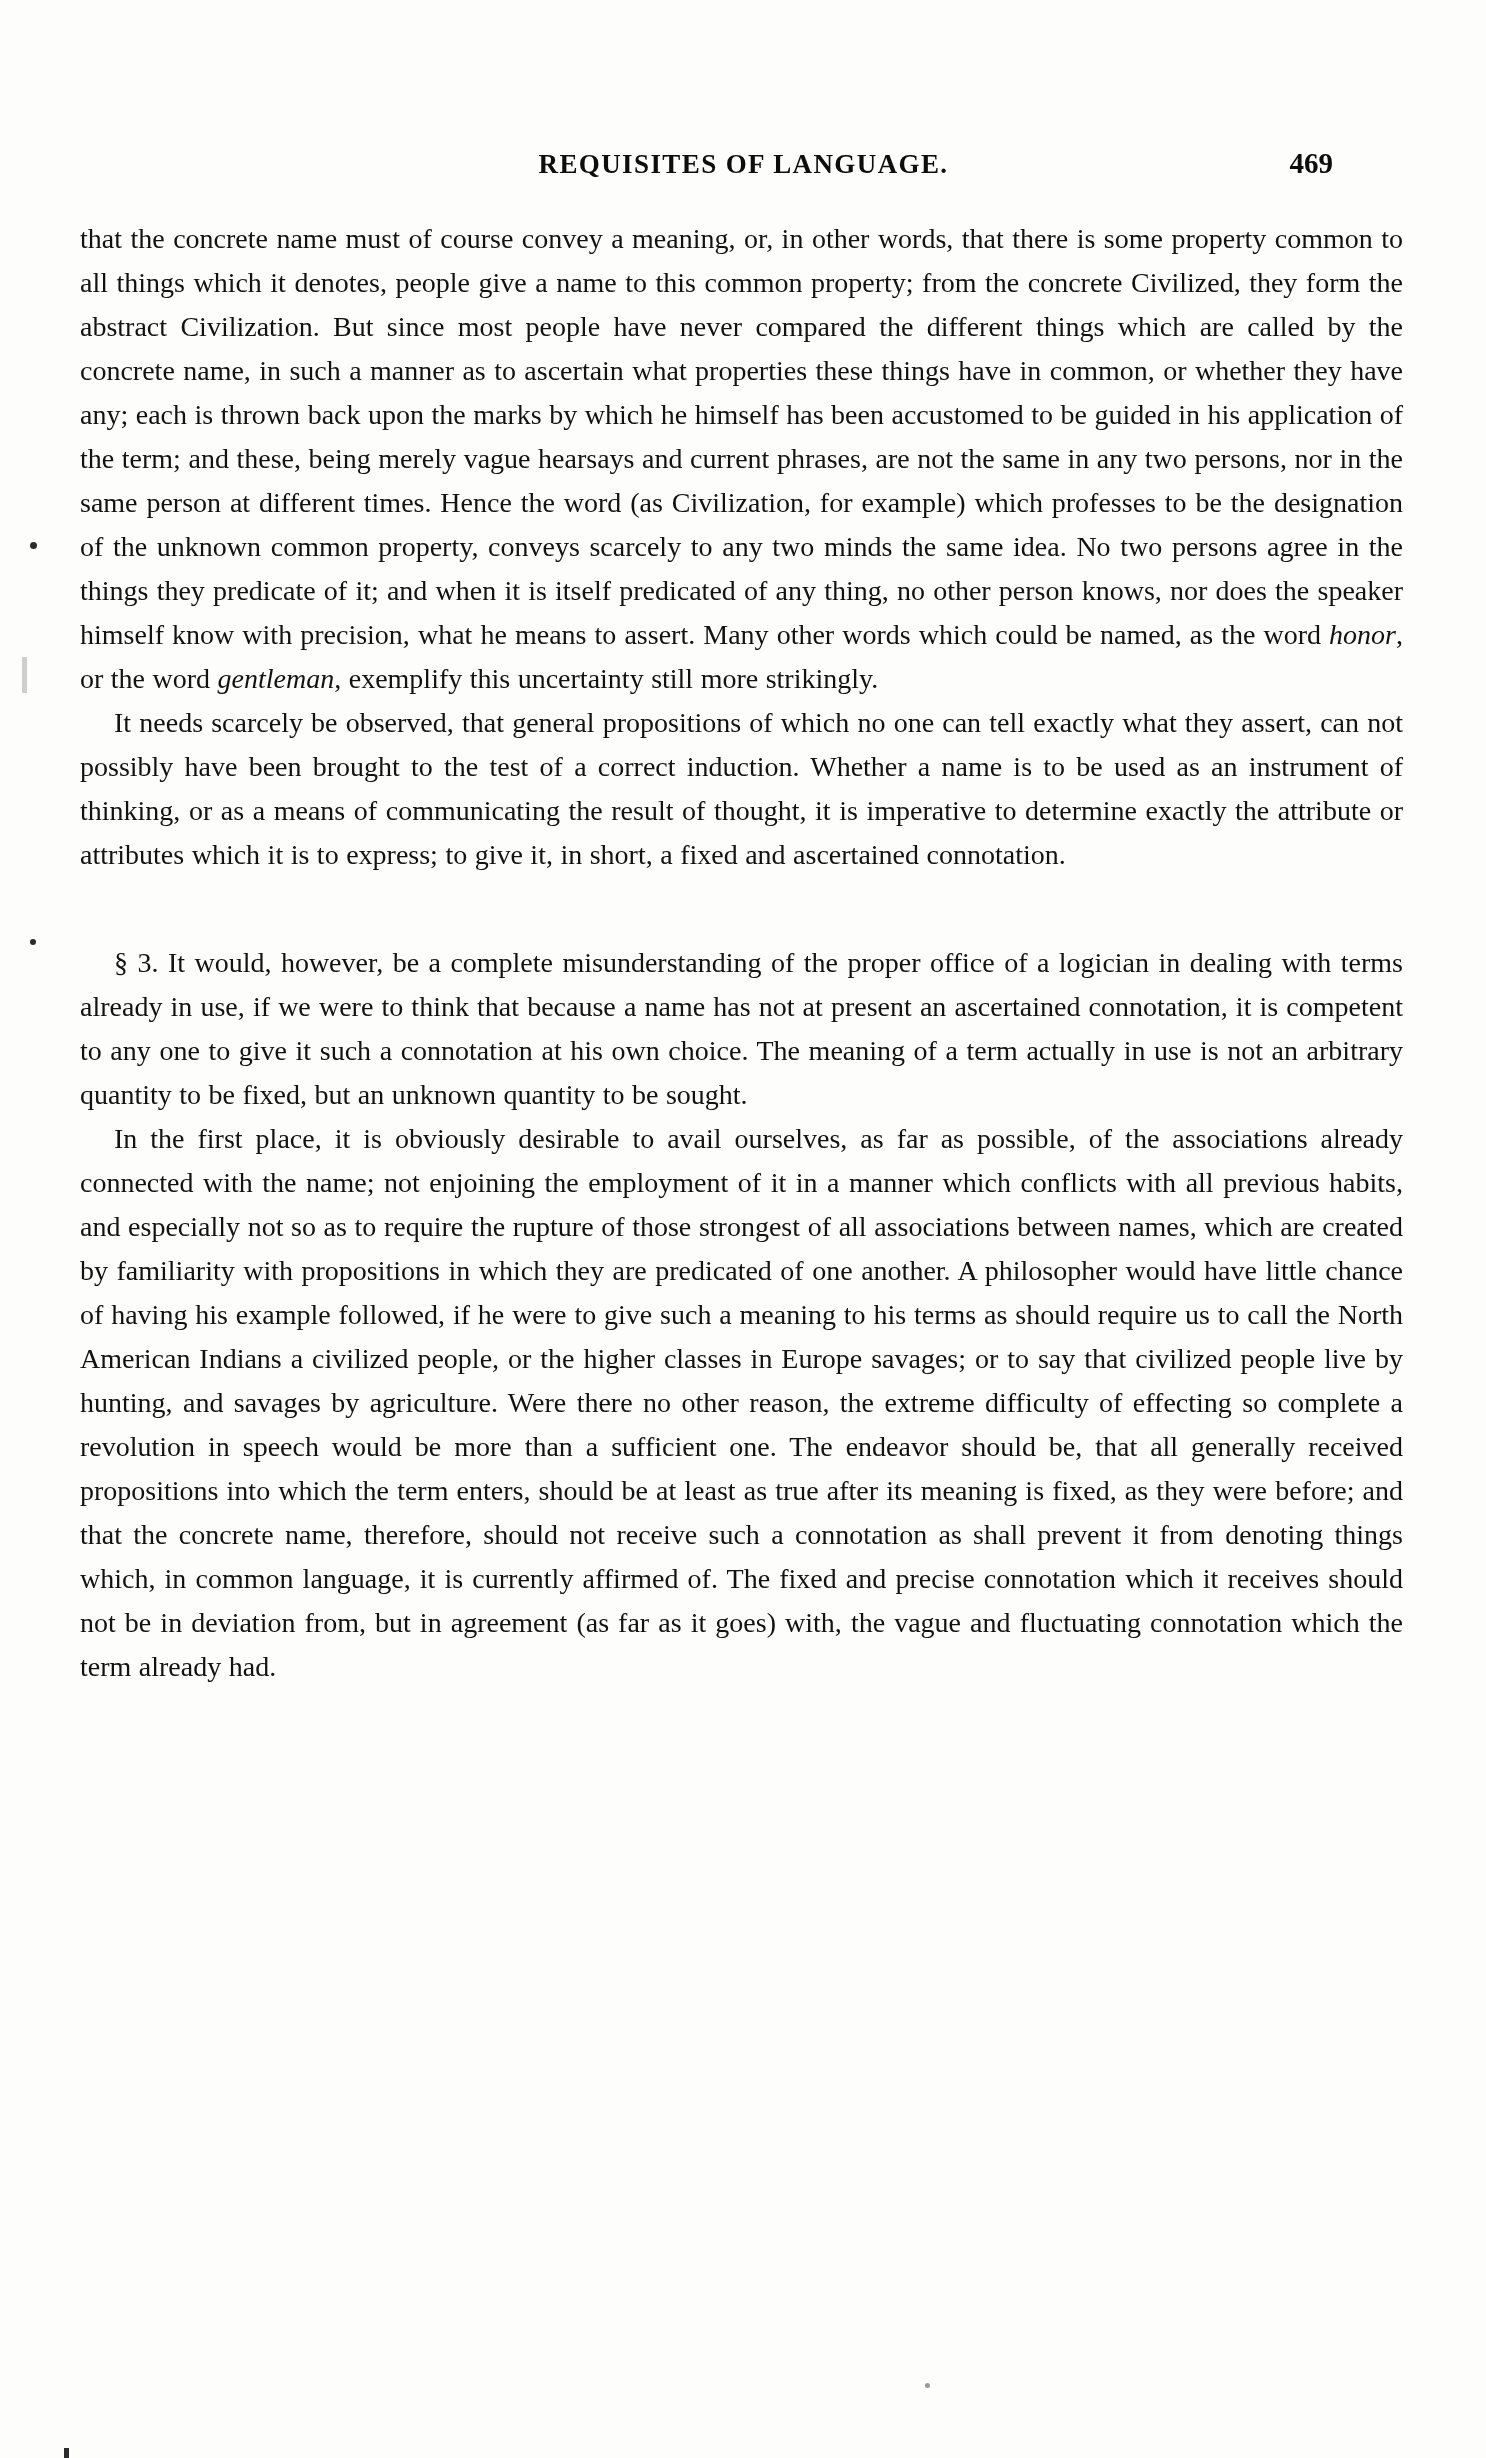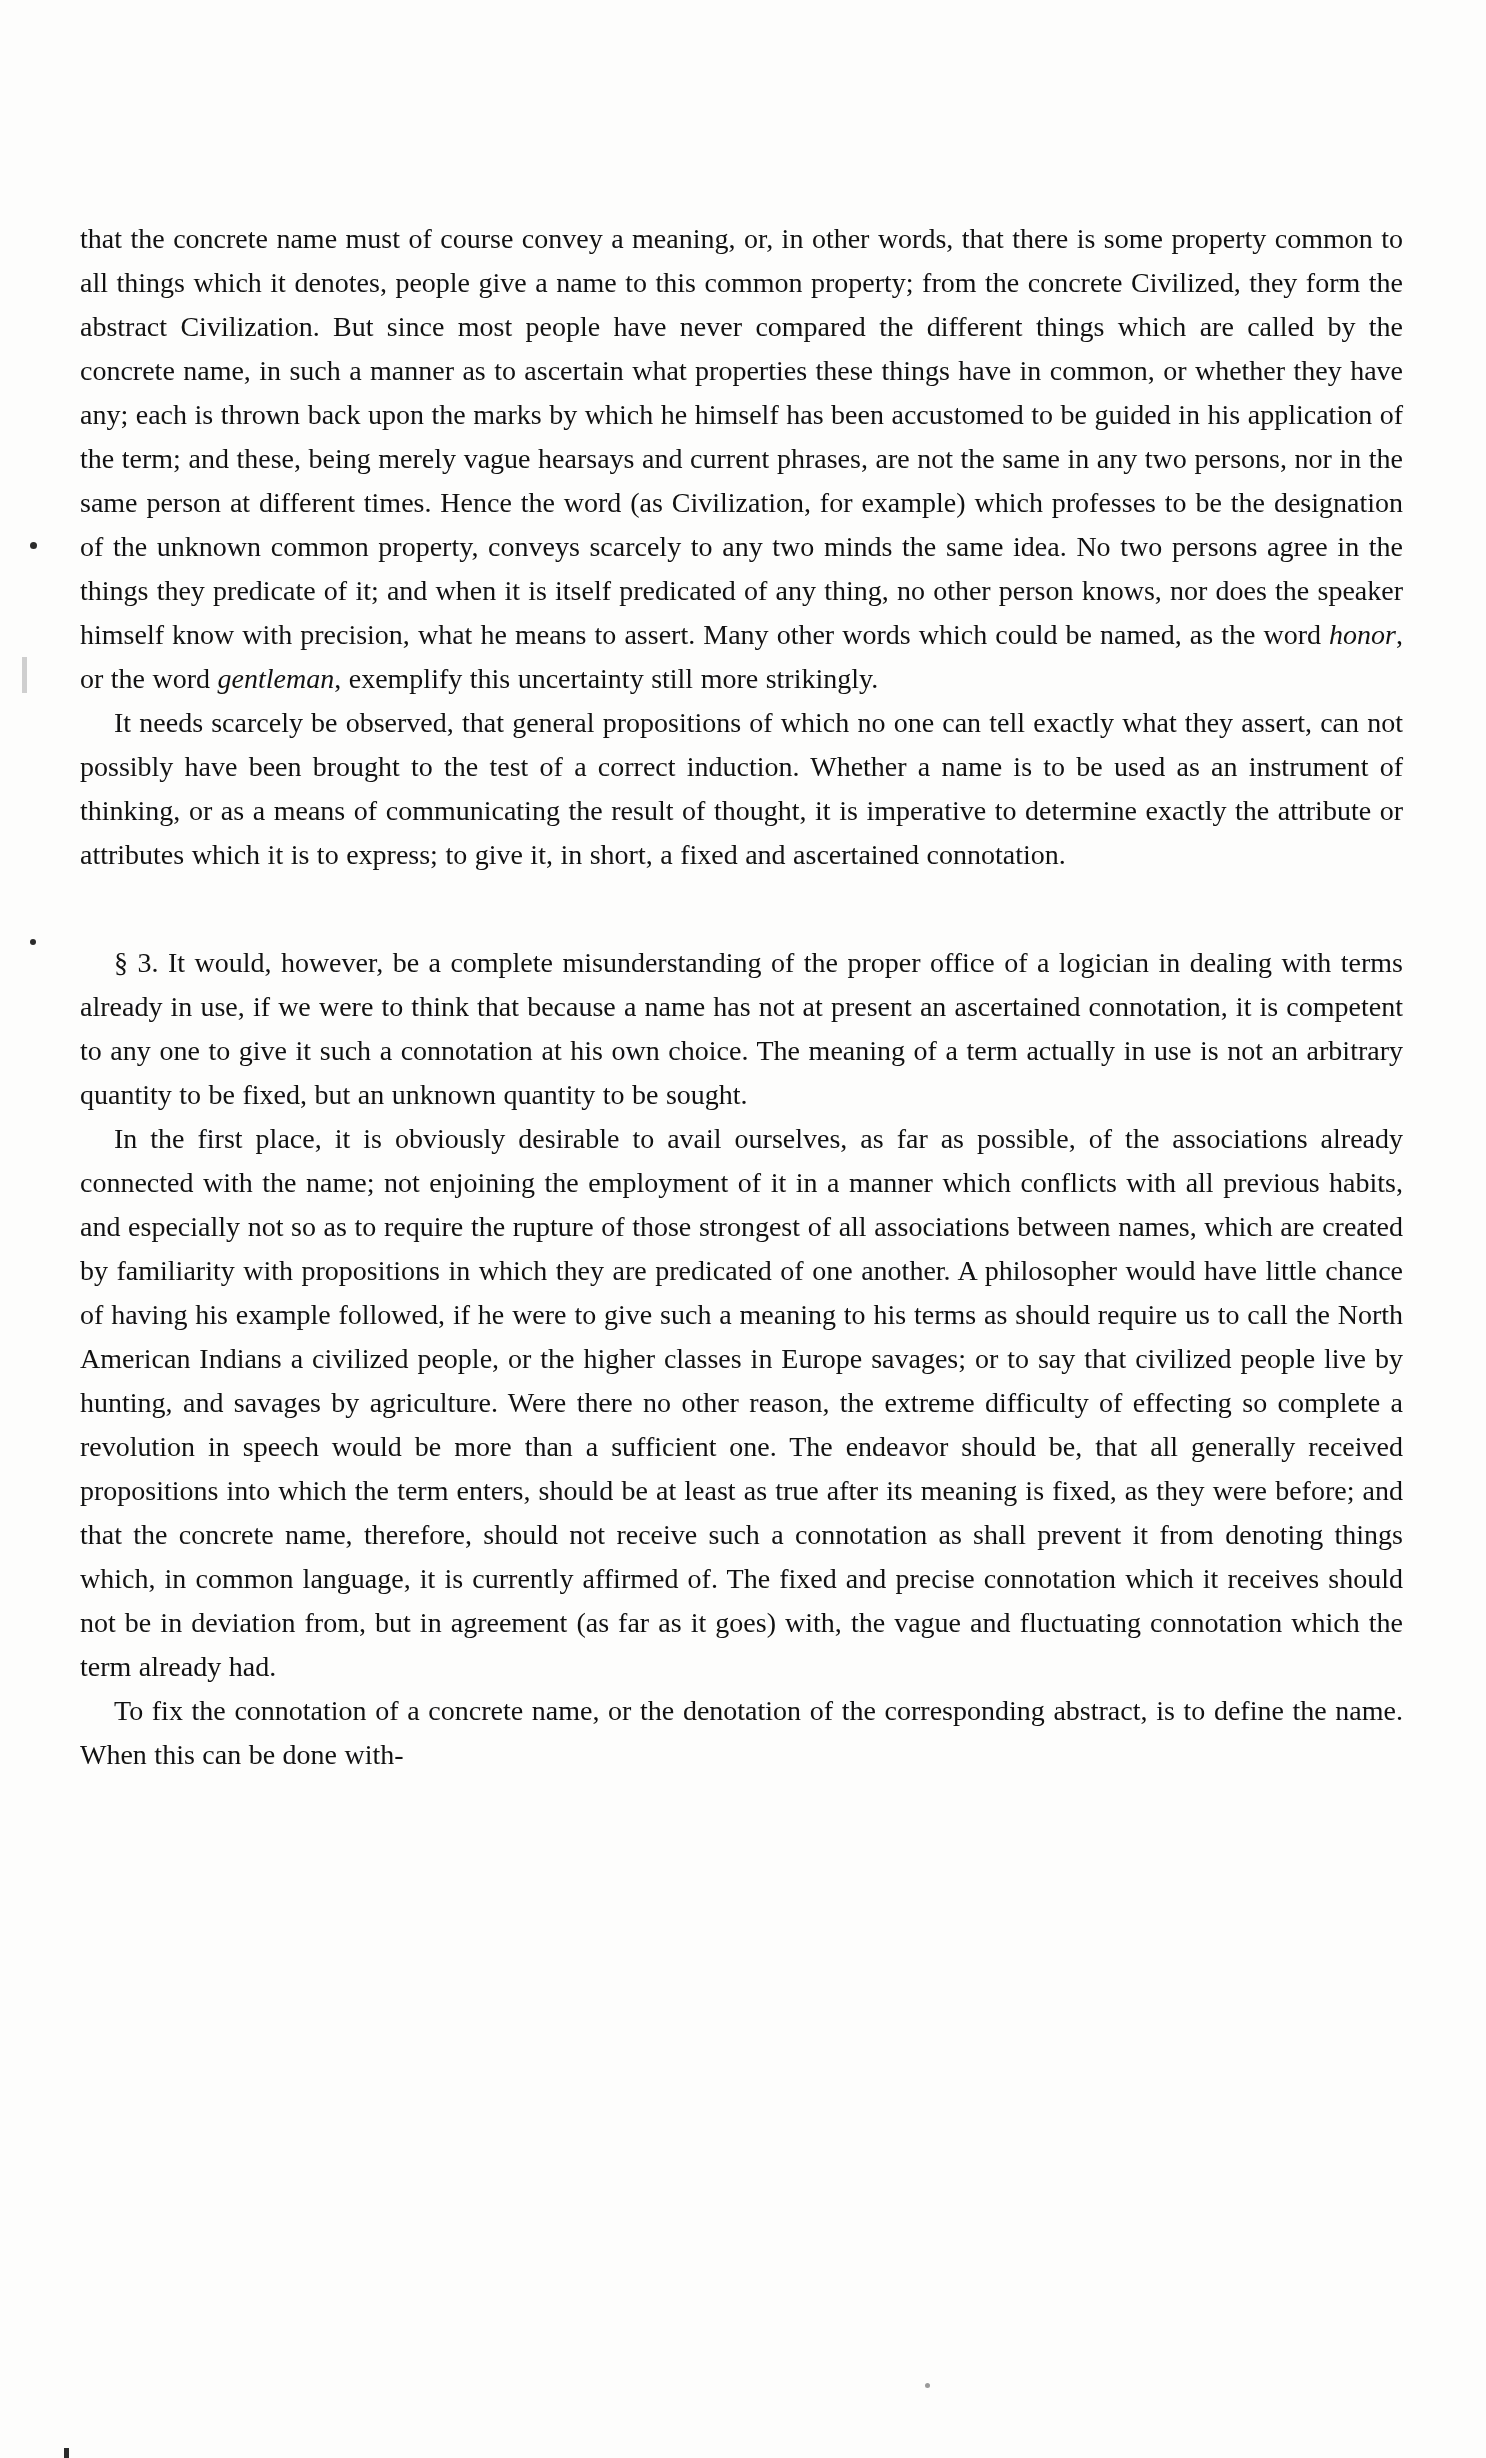--- a/index.html
+++ b/index.html
@@ -85,28 +85,31 @@
   .mark-b { left: 22px; top: 657px; width: 5px; height: 36px; background: #cfcfcf; }
   .mark-c { left: 30px; top: 939px; width: 6px; height: 6px; border-radius: 50%; }
   .mark-d { left: 64px; top: 2448px; width: 5px; height: 16px; }
   .mark-e { left: 925px; top: 2383px; width: 5px; height: 5px; border-radius: 50%; background: #9a9a9a; }
 </style>
 </head>
 <body>
 
 <div class="page">
 
+  <div class="header">
+    <div class="running-head">REQUISITES OF LANGUAGE.</div>
+    <div class="page-number">469</div>
+  </div>
 
   <div class="body-col">
     <p class="para">that the concrete name must of course convey a meaning, or, in other words, that there is some property common to all things which it denotes, people give a name to this common property; from the concrete Civilized, they form the abstract Civilization. But since most people have never compared the different things which are called by the concrete name, in such a manner as to ascertain what properties these things have in common, or whether they have any; each is thrown back upon the marks by which he himself has been accustomed to be guided in his application of the term; and these, being merely vague hearsays and current phrases, are not the same in any two persons, nor in the same person at different times. Hence the word (as Civilization, for example) which professes to be the designation of the unknown common property, conveys scarcely to any two minds the same idea. No two persons agree in the things they predicate of it; and when it is itself predicated of any thing, no other person knows, nor does the speaker himself know with precision, what he means to assert. Many other words which could be named, as the word <em>honor</em>, or the word <em>gentleman</em>, exemplify this uncertainty still more strikingly.</p>
     <p class="para indent">It needs scarcely be observed, that general propositions of which no one can tell exactly what they assert, can not possibly have been brought to the test of a correct induction. Whether a name is to be used as an instrument of thinking, or as a means of communicating the result of thought, it is imperative to determine exactly the attribute or attributes which it is to express; to give it, in short, a fixed and ascertained connotation.</p>
     <div class="section-break"></div>
     <p class="para indent gap">§ 3. It would, however, be a complete misunderstanding of the proper office of a logician in dealing with terms already in use, if we were to think that because a name has not at present an ascertained connotation, it is competent to any one to give it such a connotation at his own choice. The meaning of a term actually in use is not an arbitrary quantity to be fixed, but an unknown quantity to be sought.</p>
     <p class="para indent">In the first place, it is obviously desirable to avail ourselves, as far as possible, of the associations already connected with the name; not enjoining the employment of it in a manner which conflicts with all previous habits, and especially not so as to require the rupture of those strongest of all associations between names, which are created by familiarity with propositions in which they are predicated of one another. A philosopher would have little chance of having his example followed, if he were to give such a meaning to his terms as should require us to call the North American Indians a civilized people, or the higher classes in Europe savages; or to say that civilized people live by hunting, and savages by agriculture. Were there no other reason, the extreme difficulty of effecting so complete a revolution in speech would be more than a sufficient one. The endeavor should be, that all generally received propositions into which the term enters, should be at least as true after its meaning is fixed, as they were before; and that the concrete name, therefore, should not receive such a connotation as shall prevent it from denoting things which, in common language, it is currently affirmed of. The fixed and precise connotation which it receives should not be in deviation from, but in agreement (as far as it goes) with, the vague and fluctuating connotation which the term already had.</p>
-    <p class="para indent">To fix the connotation of a concrete name, or the denotation of the corresponding abstract, is to define the name. When this can be done with-</p>
   </div>
 
   <span class="edge-mark mark-a"></span>
   <span class="edge-mark mark-b"></span>
   <span class="edge-mark mark-c"></span>
   <span class="edge-mark mark-e"></span>
   <span class="edge-mark mark-d"></span>
 
 </div>
 

